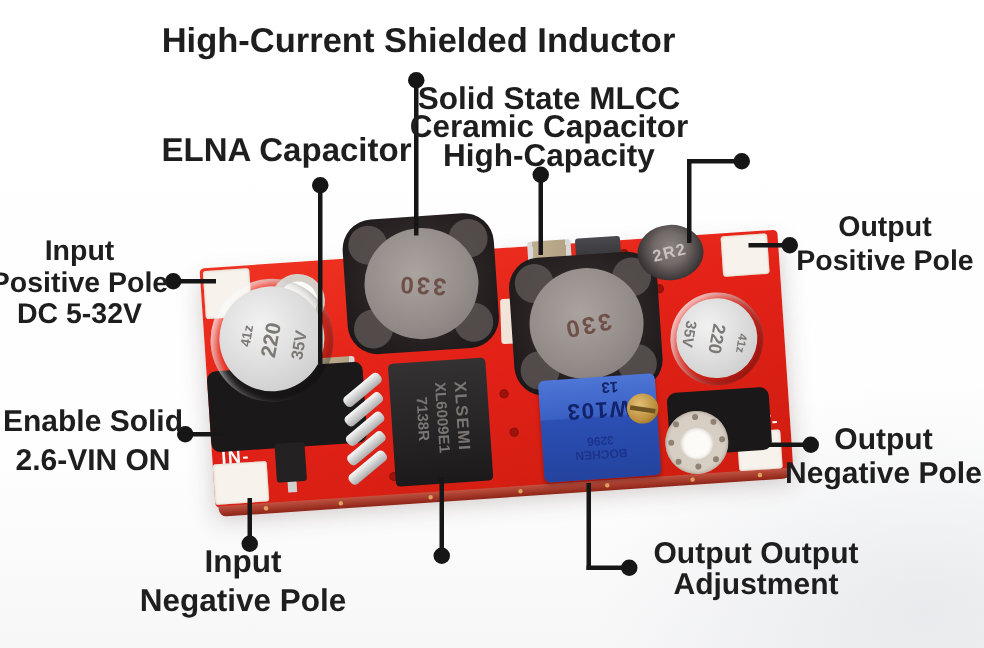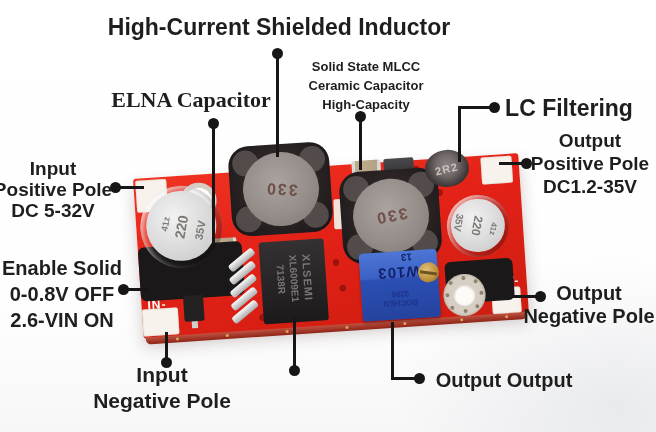--- a/index.html
+++ b/index.html
@@ -230,56 +230,54 @@
   <div class="dot" style="left:521px;top:158px;"></div>
   <div class="dot" style="left:535px;top:291px;"></div>
   <div class="dot" style="left:110px;top:182px;"></div>
   <div class="dot" style="left:118px;top:284px;"></div>
   <div class="dot" style="left:161px;top:357px;"></div>
   <div class="dot" style="left:289px;top:365px;"></div>
   <div class="dot" style="left:414px;top:373px;"></div>
 
   <div class="lbl" style="left:279px;top:27px;font-size:23px;">High-Current Shielded Inductor</div>
 
-  <div class="lbl" style="left:191px;top:100px;font-size:22px;font-family:Liberation Serif, serif;">ELNA Capacitor</div>
-
-  <div class="lbl" style="left:366px;top:85px;font-size:13px;line-height:19px;">
+  <div class="lbl" style="left:191px;top:100px;font-size:22px;">ELNA Capacitor</div>
+
+  <div class="lbl" style="left:366px;top:85px;font-size:21px;line-height:19px;">
     <span>Solid State MLCC</span>
     <span>Ceramic Capacitor</span>
     <span>High-Capacity</span>
   </div>
 
-  <div class="lbl" style="left:569px;top:108px;font-size:23px;">LC Filtering</div>
 
   <div class="lbl" style="left:53px;top:189px;font-size:19px;line-height:21px;">
     <span>Input</span>
     <span>Positive Pole</span>
     <span>DC 5-32V</span>
   </div>
 
   <div class="lbl" style="left:62px;top:294px;font-size:20px;line-height:26px;">
     <span>Enable Solid</span>
-    <span>0-0.8V OFF</span>
     <span>2.6-VIN ON</span>
   </div>
 
   <div class="lbl" style="left:590px;top:163px;font-size:19px;line-height:23px;">
     <span>Output</span>
     <span>Positive Pole</span>
-    <span>DC1.2-35V</span>
   </div>
 
   <div class="lbl" style="left:589px;top:305px;font-size:20px;line-height:23px;">
     <span>Output</span>
     <span>Negative Pole</span>
   </div>
 
   <div class="lbl" style="left:162px;top:388px;font-size:21px;line-height:26px;">
     <span>Input</span>
     <span>Negative Pole</span>
   </div>
 
 
   <div class="lbl" style="left:504px;top:380px;font-size:20px;line-height:21px;">
     <span>Output Output</span>
+    <span>Adjustment</span>
   </div>
 
 </div>
 
 </body></html>

